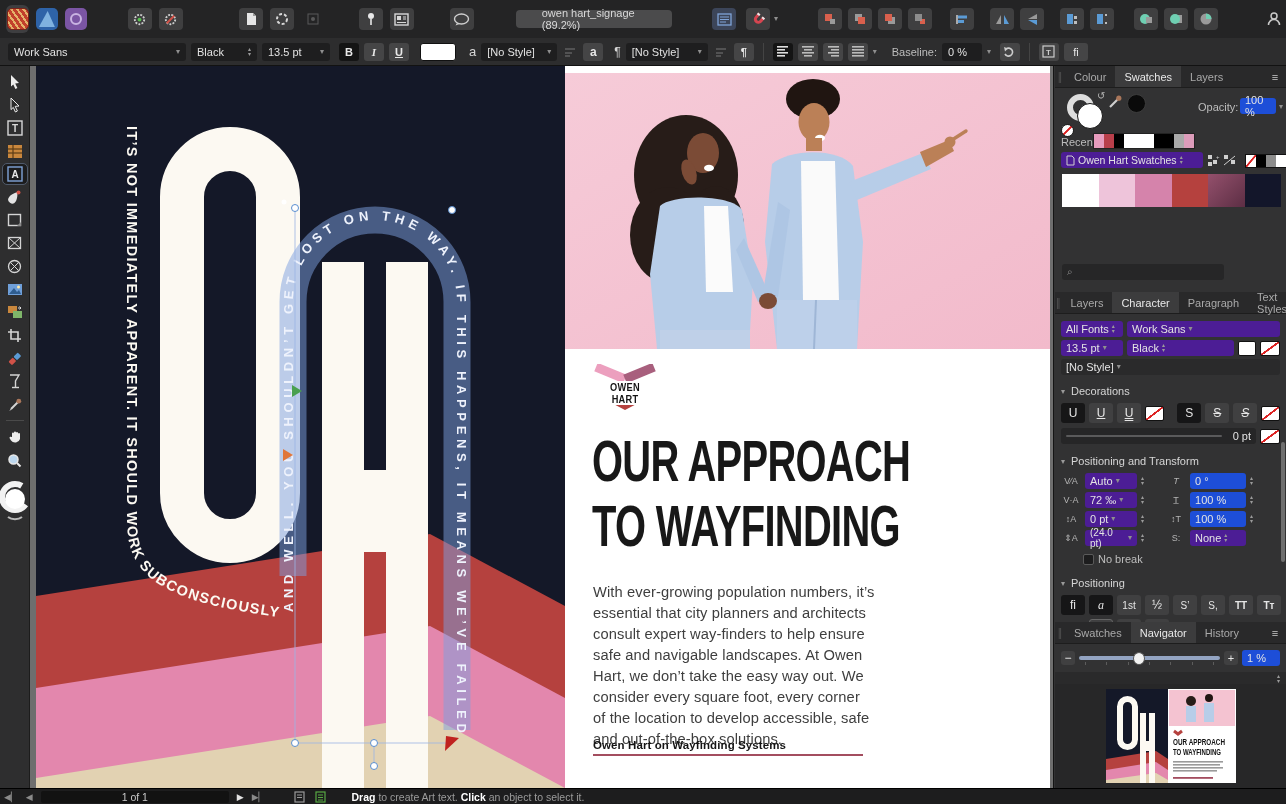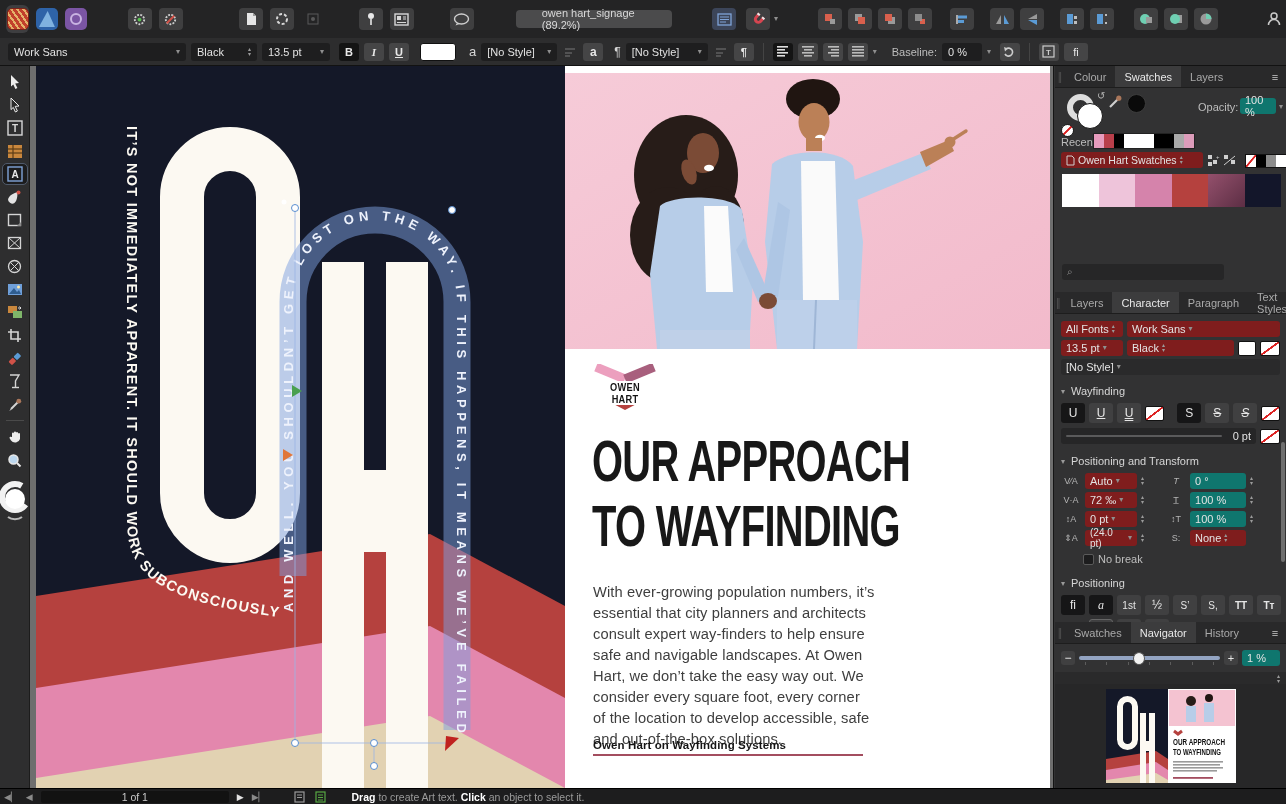--- a/index.html
+++ b/index.html
@@ -48,23 +48,23 @@
   .foottxt{font-weight:700;font-size:11.5px;color:#141414;letter-spacing:.1px;}
   
   .panelcol{position:absolute;top:66px;left:1053px;width:233px;height:722px;background:#323233;border-left:1px solid #141414;}
   .panel{position:absolute;left:1px;width:231px;background:#323233;}
   .tabbar{height:21px;background:#29292a;display:flex;align-items:stretch;border-bottom:1px solid #1d1d1d;}
   .tab{padding:0 9px;display:flex;align-items:center;color:#a9a9a9;font-size:11px;}
   .tab.on{background:#3c3c3d;color:#e8e8e8;}
   .grip{width:10px;display:flex;align-items:center;justify-content:center;color:#5c5c5c;font-size:9px;}
   .ham{margin-left:auto;width:22px;display:flex;align-items:center;justify-content:center;color:#c9c9c9;}
   .prow{display:flex;align-items:center;gap:4px;padding:0 6px;}
-  .inp{height:16px;background:#0f766e;border-radius:3px;color:#e3e3e3;display:flex;align-items:center;
+  .inp{height:16px;background:#1d4ed8;border-radius:3px;color:#e3e3e3;display:flex;align-items:center;
        padding:0 5px;gap:3px;box-sizing:border-box;}
-  .dd2{height:16px;background:#7f1d1d;border-radius:3px;color:#e3e3e3;display:flex;align-items:center;
+  .dd2{height:16px;background:#4c1d95;border-radius:3px;color:#e3e3e3;display:flex;align-items:center;
        padding:0 5px;gap:3px;box-sizing:border-box;}
   .secthead{display:flex;align-items:center;gap:6px;color:#d6d6d6;padding:0 6px;height:20px;font-size:11px;}
   .chev{color:#9a9a9a;font-size:8px;}
   .pbtn{height:20px;min-width:24px;background:#404041;border-radius:3px;color:#e6e6e6;
         display:flex;align-items:center;justify-content:center;font-size:12px;}
   .pbtn.on{background:#161617;}
   .pbtn.dim{background:transparent;color:#6a6a6a;}
   .noneSw{width:18px;height:13px;border-radius:2px;background:
         linear-gradient(to top left,#fff 45%,#d22 46%,#d22 54%,#fff 55%);border:1px solid #111;}
   .cell{height:14px;width:10px;}
@@ -747,21 +747,21 @@
       </div>
       <div class="prow" style="margin-top:3px;">
         <div class="dd2" style="flex:1;background:#2a2a2b;">
           <span class="grow">[No Style]</span>
           <span class="arr">▾</span>
         </div>
       </div>
 
       <div class="secthead" style="margin-top:6px;">
         <span class="chev">▾</span>
-        <span>Wayfinding</span>
+        <span>Decorations</span>
       </div>
       <div class="prow" style="margin-top:2px;">
         <div class="pbtn on">
             <span>U</span>
           </div>
         <div class="pbtn" style="text-decoration:underline;">
             <span>U</span>
           </div>
         <div class="pbtn" style="text-decoration:underline double;">
             <span>U</span>

